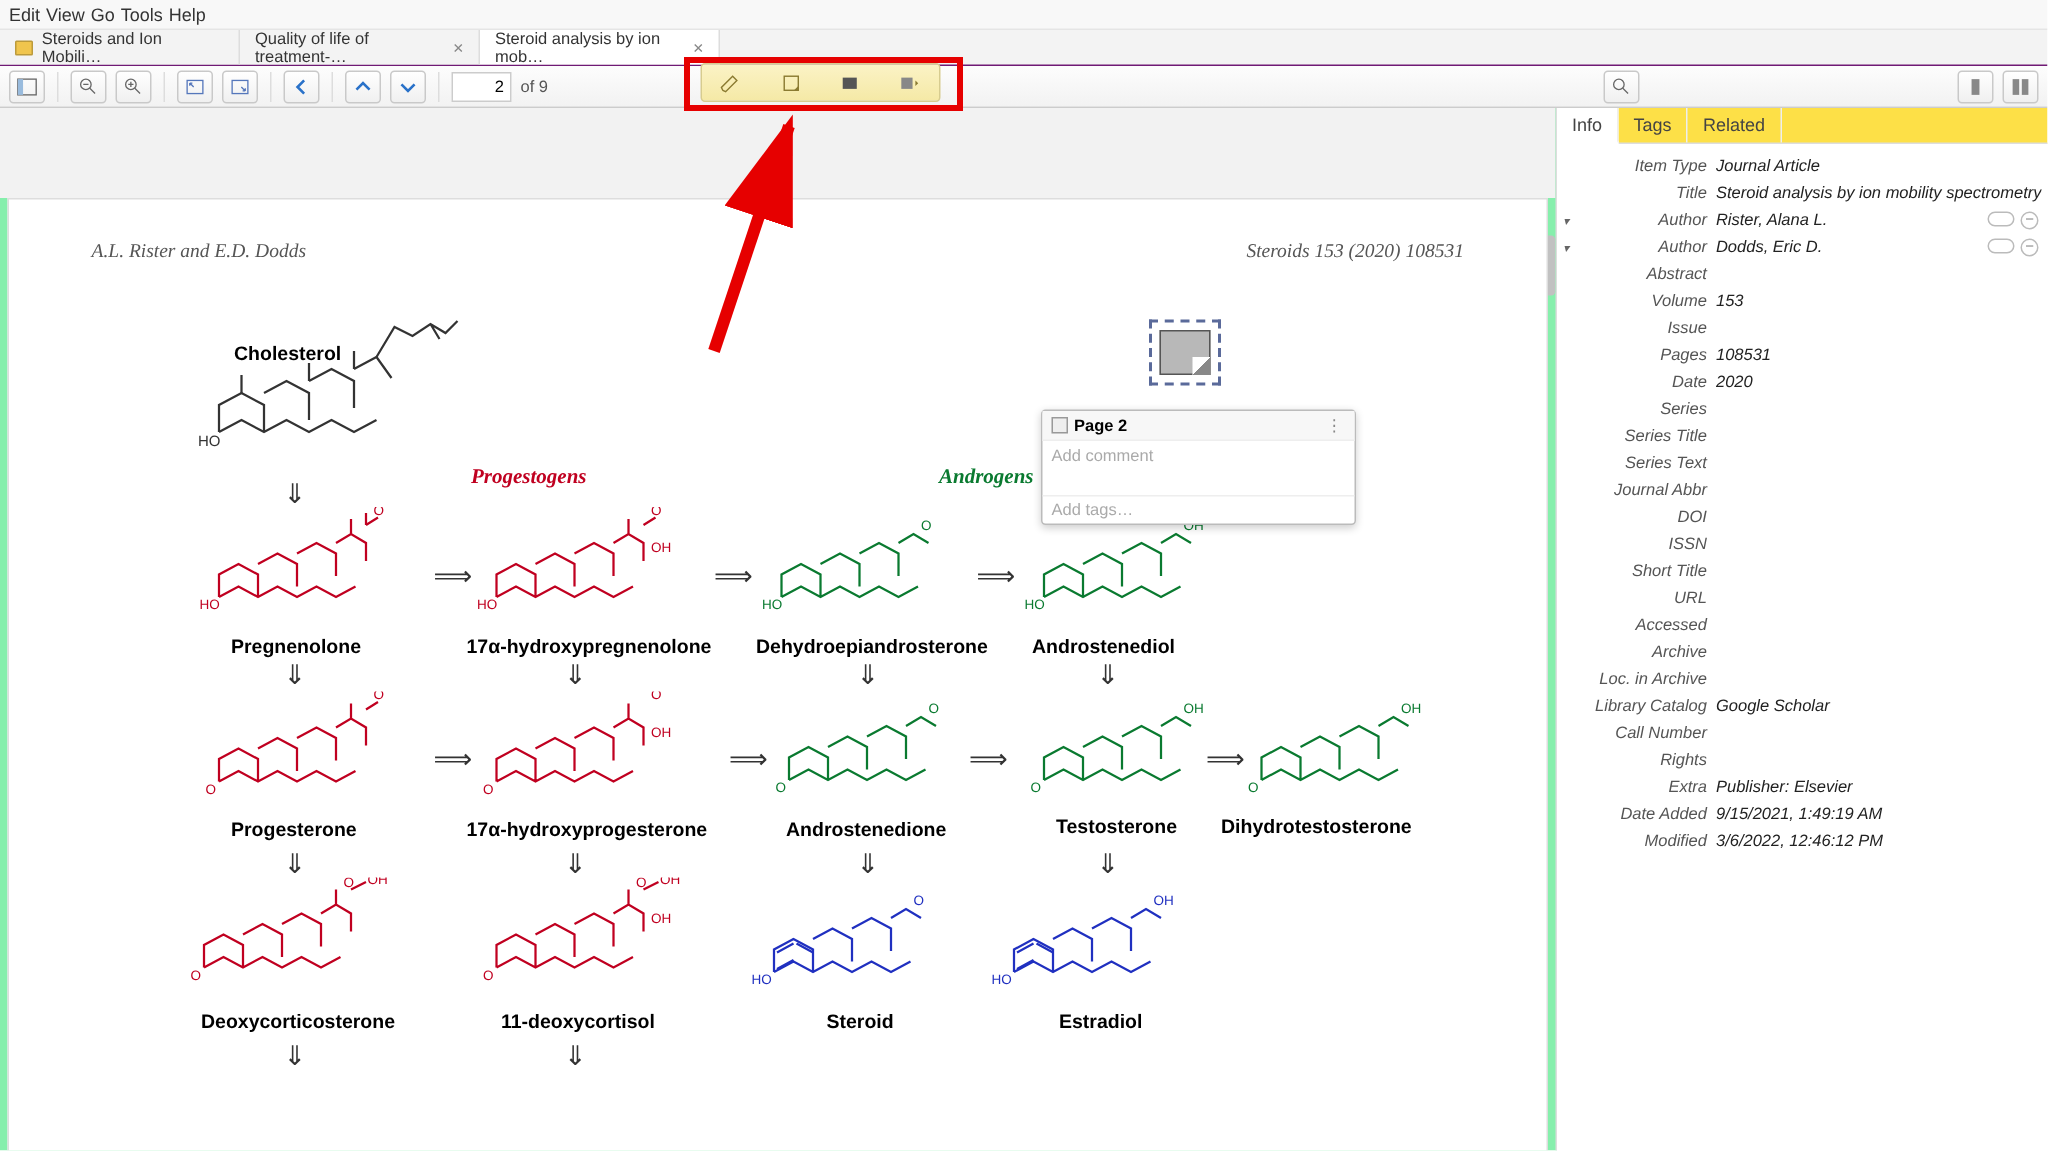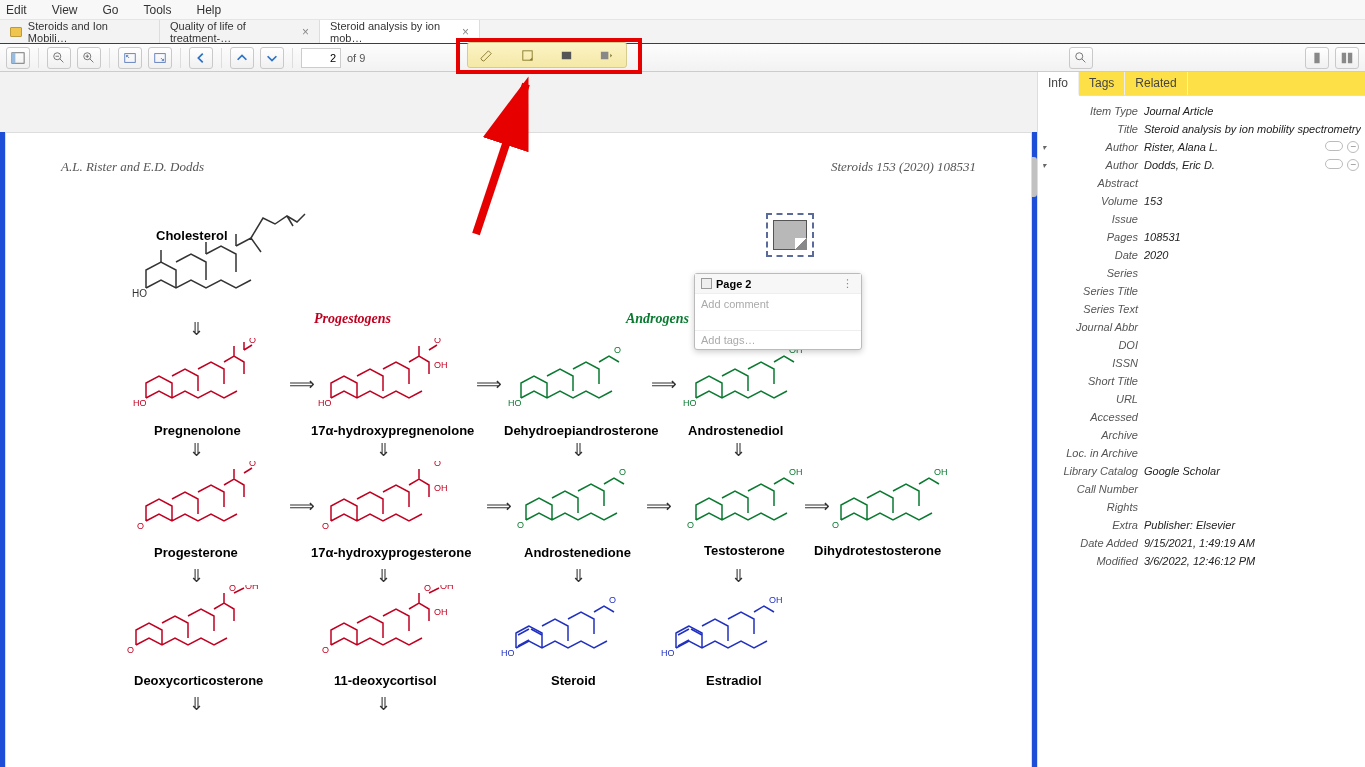--- a/index.html
+++ b/index.html
@@ -1,19 +1,19 @@
 <!DOCTYPE html>
 <html><head>
 <meta charset="utf-8">
 <style>
   * { box-sizing: border-box; margin: 0; padding: 0; font-family: "Segoe UI", Arial, sans-serif; }
   html, body { width: 1365px; height: 767px; overflow: hidden; background: #fff; }
 
   
-  .menubar { height: 20px; background: #f8f8f8; border-bottom: 1px solid #e5e5e5; display: flex; align-items: center; font-size: 12px; color: #333; padding-left: 6px; gap: 25px; }
+  .menubar { height: 20px; background: #f8f8f8; border-bottom: 1px solid #e5e5e5; display: flex; align-items: center; font-size: 12px; color: #333; padding-left: 6px; gap: 4px; }
   .menubar span { cursor: default; }
 
   
   .tabbar { height: 24px; background: #f3f3f3; border-bottom: 1px solid #701a75; display: flex; align-items: stretch; }
   .tab { display: flex; align-items: center; padding: 0 10px; font-size: 11px; color: #333; border-right: 1px solid #ddd; background: #f3f3f3; gap: 6px; max-width: 160px; }
   .tab.active { background: #fff; }
   .tab .folder-icon { width: 12px; height: 10px; background: #f0c54d; border: 1px solid #bb9a3b; border-radius: 1px; }
   .tab .close { color: #888; font-size: 12px; margin-left: 4px; }
 
   
@@ -29,21 +29,21 @@
   .annot-wrap { position: absolute; left: 456px; top: 38px; width: 186px; height: 36px; border: 4px solid #e60000; background: transparent; z-index: 5; pointer-events: none; }
   .annot-bar { position: absolute; left: 467px; top: 42px; width: 160px; height: 26px; background: linear-gradient(#fbf3c6,#f5e9a6); border: 1px solid #d7cc8f; border-radius: 3px; display: flex; align-items: center; justify-content: space-around; z-index: 4; }
   .annot-bar .ab { width: 24px; height: 20px; display: flex; align-items: center; justify-content: center; border-radius: 2px; }
   .annot-bar svg { width: 15px; height: 15px; }
 
   
   .arrow-svg { position: absolute; left: 456px; top: 74px; z-index: 5; }
 
   
   .main { display: flex; height: calc(767px - 20px - 24px - 28px); }
-  .pdf-pane { width: 1094px; position: relative; background: #1d4ed8; border-right: 1px solid #ddd; overflow: hidden; }
+  .pdf-pane { width: 1094px; position: relative; background: #86efac; border-right: 1px solid #ddd; overflow: hidden; }
   .scroll-ind { position: absolute; right: 0; top: 85px; width: 9px; height: 40px; background: #c1c1c1; border-radius: 3px; }
   .page-gap { height: 60px; background: #f2f2f2; }
   .page { background: #fff; margin: 0 5px; border: 1px solid #ddd; height: 900px; position: relative; }
 
   .header-l { position: absolute; left: 55px; top: 26px; font-style: italic; font-size: 13px; color: #555; font-family: Georgia, serif; }
   .header-r { position: absolute; right: 55px; top: 26px; font-style: italic; font-size: 13px; color: #555; font-family: Georgia, serif; }
 
   
   .mol-lbl { position: absolute; font-size: 13px; font-weight: bold; color: #000; font-family: Arial, sans-serif; text-align: center; }
   .grp-lbl { position: absolute; font-size: 14px; font-weight: bold; font-style: italic; font-family: Georgia, serif; }
@@ -51,21 +51,21 @@
   .grp-andro { color: #0a7a30; }
 
   .mol { position: absolute; }
   .arrow-chem { position: absolute; font-size: 18px; color: #333; }
 
   
   .sticky { position: absolute; left: 760px; top: 80px; width: 48px; height: 44px; border: 2px dashed #5a6a9a; background: #fff; display:flex; align-items:center; justify-content:center; }
   .sticky-inner { width: 34px; height: 30px; background: #b8b8b8; border: 1px solid #555; position: relative; }
   .sticky-inner::after { content: ""; position: absolute; right: -1px; bottom: -1px; width: 12px; height: 12px; background: linear-gradient(135deg, #fff 0 50%, #888 50% 100%); }
 
-  .comment-pop { position: absolute; left: 688px; top: 140px; width: 168px; background: #fff; border: 1px solid #bbb; border-radius: 3px; box-shadow: 0 2px 6px rgba(0,0,0,0.2); font-size: 11px; z-index: 6; }
+  .comment-pop { position: absolute; left: 688px; top: 140px; width: 210px; background: #fff; border: 1px solid #bbb; border-radius: 3px; box-shadow: 0 2px 6px rgba(0,0,0,0.2); font-size: 11px; z-index: 6; }
   .comment-pop .cp-head { display: flex; align-items: center; padding: 3px 6px; border-bottom: 1px solid #eee; background: #f7f7f7; gap: 4px; }
   .comment-pop .cp-head .pg-ic { width: 11px; height: 11px; border: 1px solid #999; background: #eee; }
   .comment-pop .cp-head .dots { margin-left: auto; color: #888; letter-spacing: 2px; }
   .comment-pop .cp-body { padding: 4px 6px; height: 36px; color: #aaa; }
   .comment-pop .cp-tags { padding: 3px 6px; border-top: 1px solid #eee; color: #aaa; }
 
   
   .info-pane { flex: 1; background: #fff; display: flex; flex-direction: column; font-size: 12px; color: #333; }
   .info-tabs { display: flex; border-bottom: 1px solid #ddd; background: #fde047; }
   .info-tab { padding: 4px 10px; font-size: 12px; color: #444; border-right: 1px solid #eee; }

